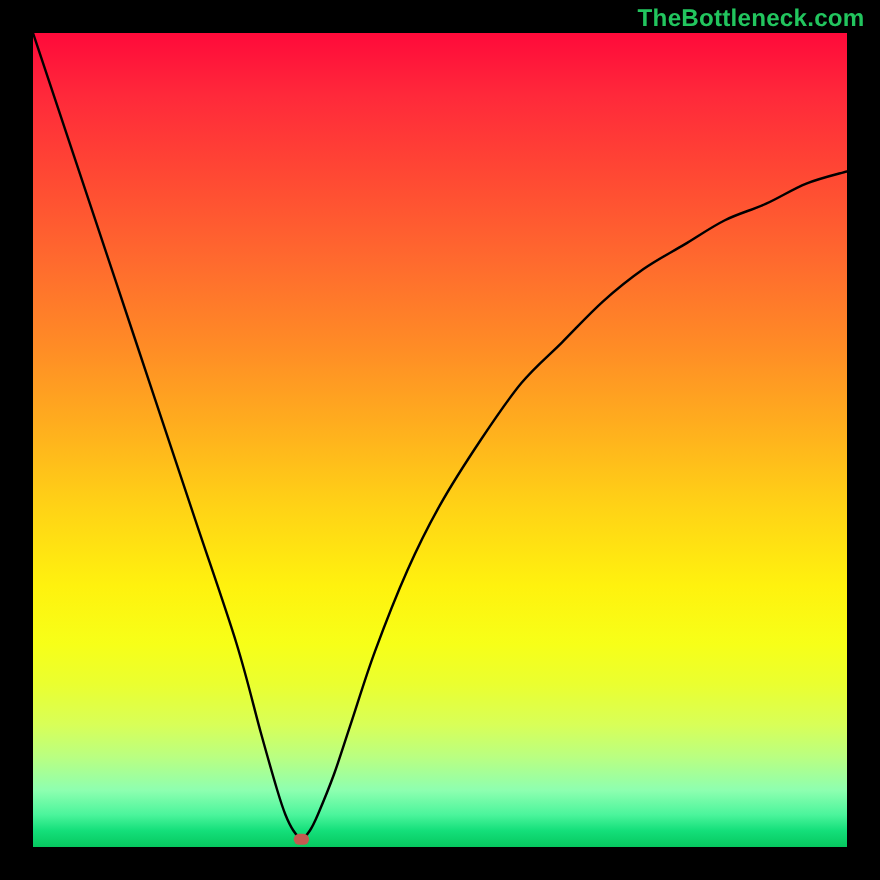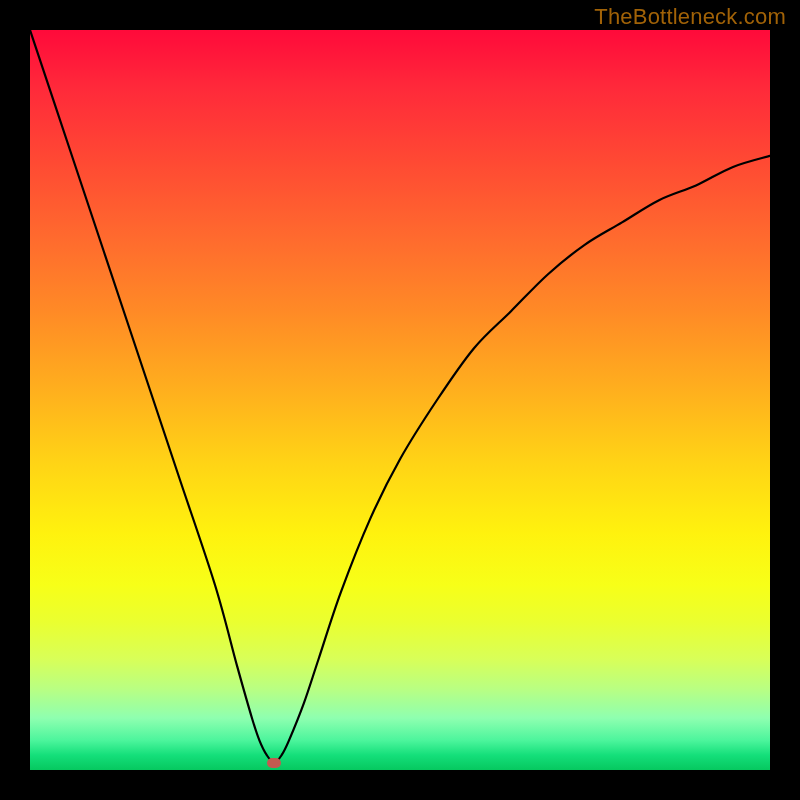--- a/index.html
+++ b/index.html
@@ -16,23 +16,23 @@
     left: 0;
     top: 0;
     width: 800px;
     height: 800px;
     background: #000;
   }
   .watermark {
     position: absolute;
     top: 4px;
     right: 14px;
-    color: #a16207;
+    color: #22c55e;
     font-size: 22px;
-    font-weight: 400;
+    font-weight: 700;
     letter-spacing: 0.2px;
   }
   .plot {
     position: absolute;
     left: 30px;
     top: 30px;
     width: 740px;
     height: 740px;
   }
   .gradient {

